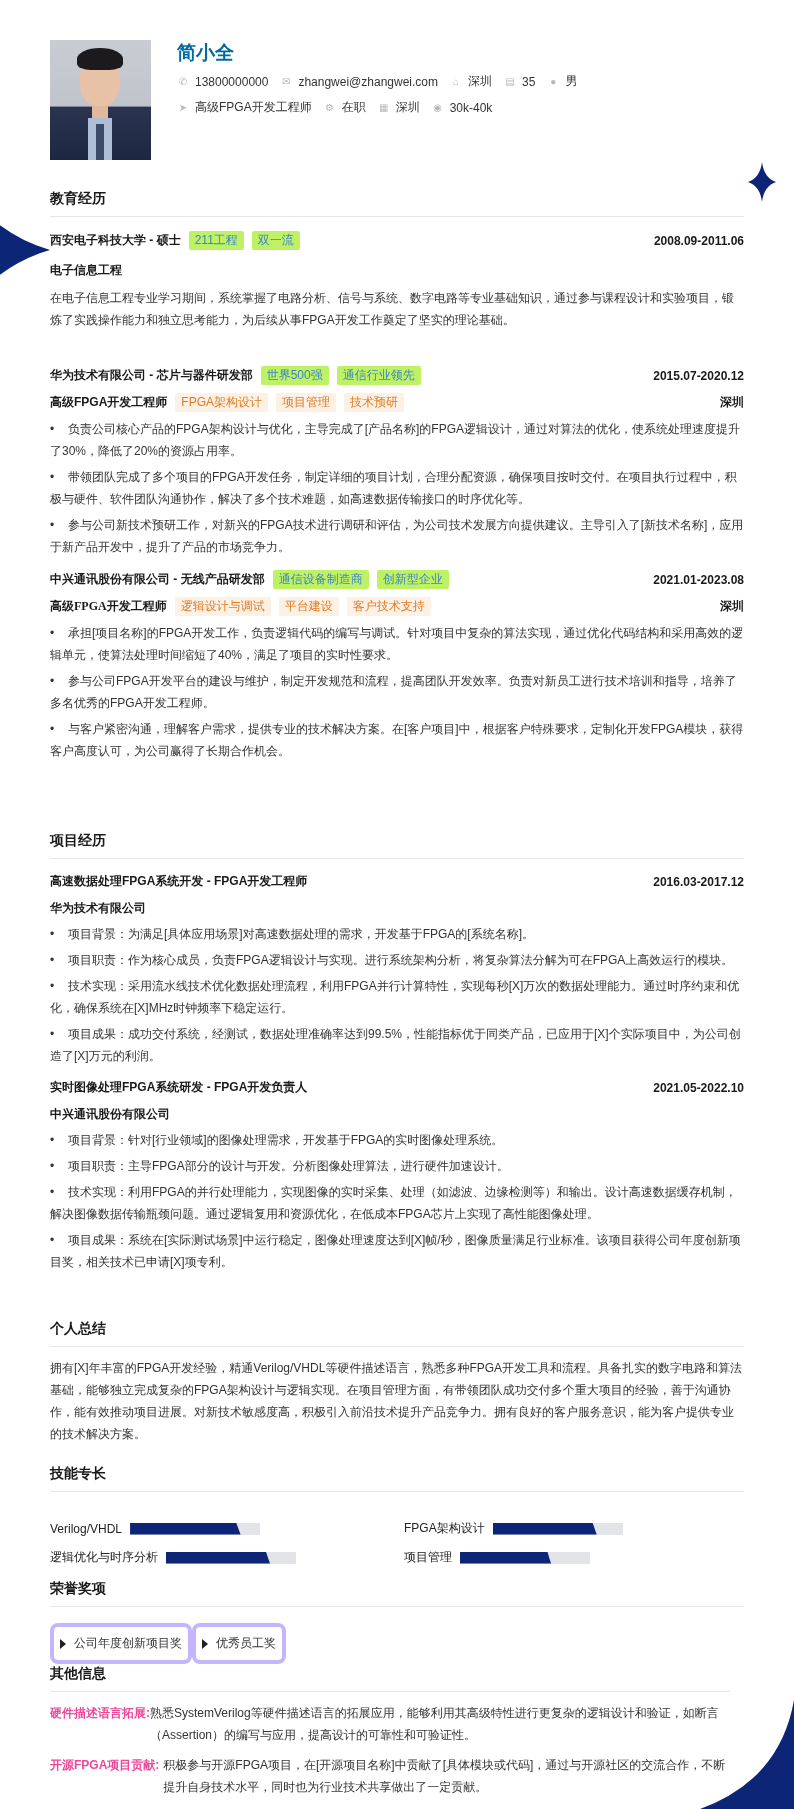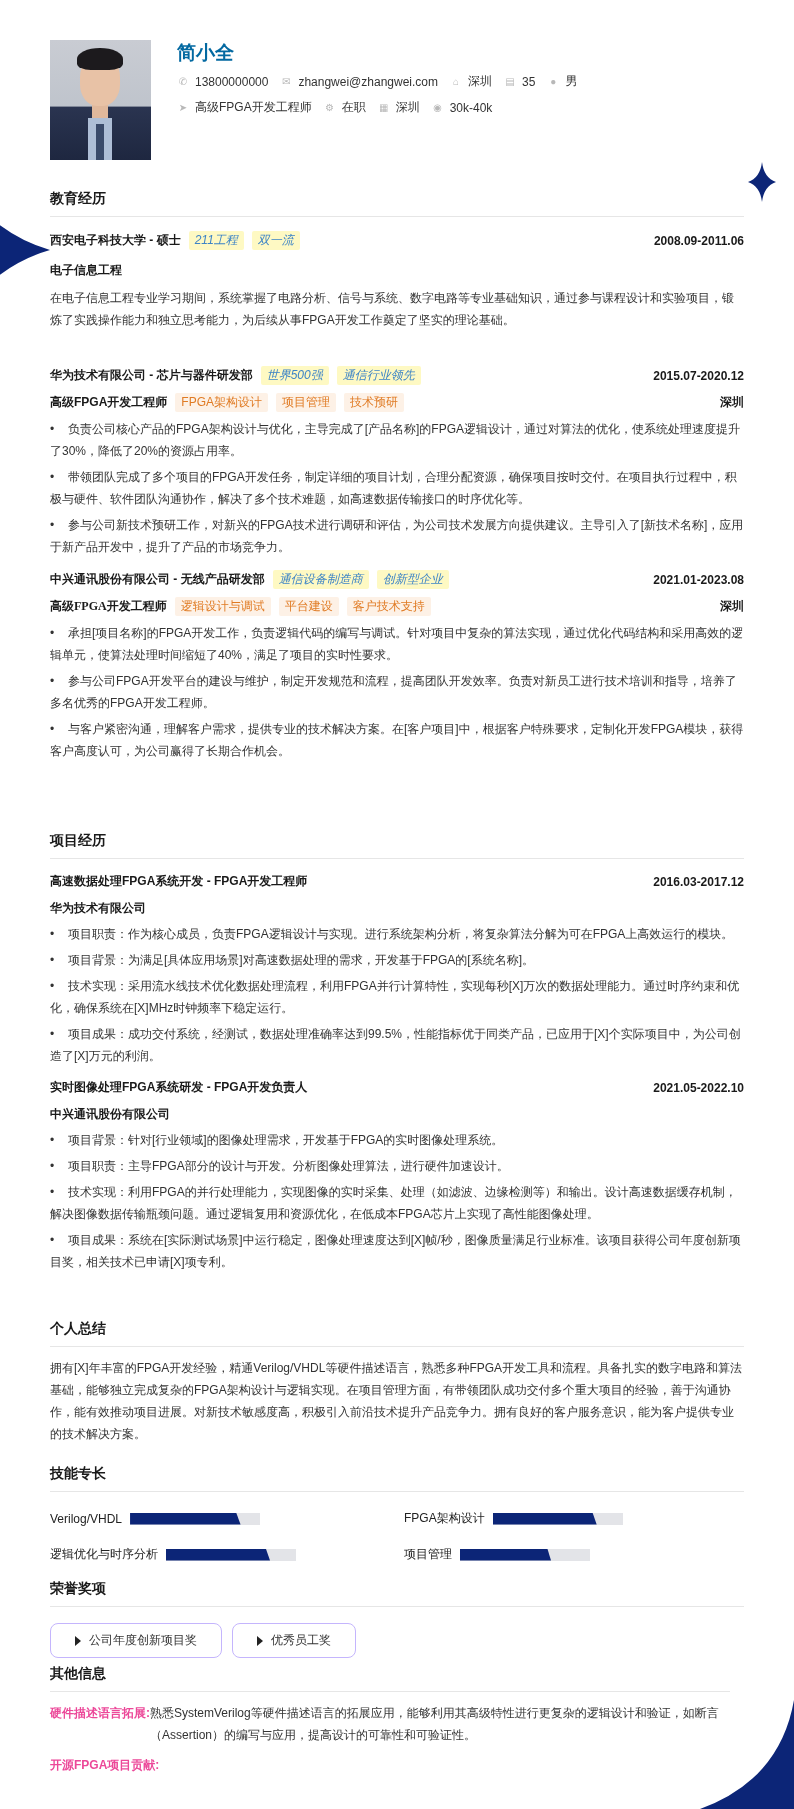--- a/index.html
+++ b/index.html
@@ -22,34 +22,34 @@
   .info-row.r1 { top: 33px; }
   .info-row.r2 { top: 59px; }
   .info-item { display: flex; align-items: center; margin-right: 12px; }
   .ico { display: inline-block; width: 12px; height: 12px; margin-right: 6px; color: #b8b8b8; font-size: 10px; line-height: 12px; text-align: center; }
 
   .section { position: absolute; left: 50px; width: 694px; }
   .sec-title { font-size: 14px; font-weight: bold; color: #1a1a1a; padding-bottom: 8px; border-bottom: 1px solid #e6e6e6; }
   .row { display: flex; justify-content: space-between; align-items: center; }
   .strong { font-weight: bold; font-size: 12px; color: #1a1a1a; }
   .tag { display: inline-block; font-size: 12px; padding: 1px 6px; margin-left: 8px; border-radius: 2px; font-weight: normal; }
-  .tag.blue { background: #fef9c3; color: #3d84c6; font-style: italic; }
+  .tag.blue { background: #bef264; color: #3d84c6; }
   .tag.orange { background: #fdf1e6; color: #e07b24; }
   .para { font-size: 12px; line-height: 22px; color: #333; }
   ul.bul { list-style: none; }
   ul.bul li { position: relative; padding-left: 0; font-size: 12px; line-height: 22px; color: #333; margin-bottom: 4px; text-indent: 0; }
   ul.bul li .dot { display: inline-block; width: 18px; }
 
-  .skills { display: grid; grid-template-columns: 354px 340px; row-gap: 19px; margin-top: 18px; }
+  .skills { display: grid; grid-template-columns: 354px 340px; row-gap: 12px; margin-top: 28px; }
   .skill { display: flex; align-items: center; font-size: 12px; color: #222; }
   .track { display: inline-block; height: 12px; background: #e3e4e8; margin-left: 8px; position: relative; width: 130px; }
   .fill { position: absolute; left: 0; top: 0; height: 12px; background: #0c2577; clip-path: polygon(0 0, 96% 0, 100% 100%, 0 100%); }
 
   .awards { display: flex; margin-top: 16px; }
-  .award { border: 1px solid #c4b5fd; border-radius: 8px; padding: 8px 24px; font-size: 12px; margin-right: 10px; display: flex; align-items: center; color: #333; }
+  .award { border: 4px solid #c4b5fd; border-radius: 8px; padding: 8px 6px; font-size: 12px; display: flex; align-items: center; color: #333; }
   .award .tri { width: 0; height: 0; border-left: 6px solid #222; border-top: 5px solid transparent; border-bottom: 5px solid transparent; margin-right: 8px; }
 
   .other-row { display: flex; font-size: 12px; line-height: 22px; margin-top: 8px; color: #333; }
   .other-row .lbl { font-weight: bold; white-space: nowrap; color: #ec4899; }
 </style>
 </head>
 <body>
 
 <svg class="deco-left" viewBox="0 0 110 200">
   <path d="M0 0 Q 40 80 110 100 Q 40 120 0 200 Z" fill="#0c2577"></path>
@@ -160,22 +160,22 @@
 <div class="section" style="top:832px;">
   <div class="sec-title">项目经历</div>
 
   <div>
     <div class="row" style="margin-top:14px;">
       <div class="strong">高速数据处理FPGA系统开发 - FPGA开发工程师</div>
       <div class="strong">2016.03-2017.12</div>
     </div>
     <div class="strong" style="margin-top:10px;">华为技术有限公司</div>
     <ul class="bul" style="margin-top:6px;">
+      <li><span class="dot">•</span><span>项目背景：为满足[具体应用场景]对高速数据处理的需求，开发基于FPGA的[系统名称]。</span></li>
       <li><span class="dot">•</span><span>项目职责：作为核心成员，负责FPGA逻辑设计与实现。进行系统架构分析，将复杂算法分解为可在FPGA上高效运行的模块。</span></li>
-      <li><span class="dot">•</span><span>项目背景：为满足[具体应用场景]对高速数据处理的需求，开发基于FPGA的[系统名称]。</span></li>
       <li><span class="dot">•</span><span>技术实现：采用流水线技术优化数据处理流程，利用FPGA并行计算特性，实现每秒[X]万次的数据处理能力。通过时序约束和优化，确保系统在[X]MHz时钟频率下稳定运行。</span></li>
       <li><span class="dot">•</span><span>项目成果：成功交付系统，经测试，数据处理准确率达到99.5%，性能指标优于同类产品，已应用于[X]个实际项目中，为公司创造了[X]万元的利润。</span></li>
     </ul>
   </div>
 
   <div>
     <div class="row" style="margin-top:12px;">
       <div class="strong">实时图像处理FPGA系统研发 - FPGA开发负责人</div>
       <div class="strong">2021.05-2022.10</div>
     </div>
@@ -239,14 +239,15 @@
 </div>
 
 <div class="section" style="top:1665px; width:680px;">
   <div class="sec-title">其他信息</div>
   <div class="other-row" style="margin-top:10px;">
     <span class="lbl">硬件描述语言拓展:</span>
       <span style="">熟悉SystemVerilog等硬件描述语言的拓展应用，能够利用其高级特性进行更复杂的逻辑设计和验证，如断言（Assertion）的编写与应用，提高设计的可靠性和可验证性。</span>
   </div>
   <div class="other-row">
     <span class="lbl">开源FPGA项目贡献:</span>
+      <span style="margin-left:4px;">积极参与开源FPGA项目，在[开源项目名称]中贡献了[具体模块或代码]，通过与开源社区的交流合作，不断提升自身技术水平，同时也为行业技术共享做出了一定贡献。</span>
   </div>
 </div>
 
 </body></html>

